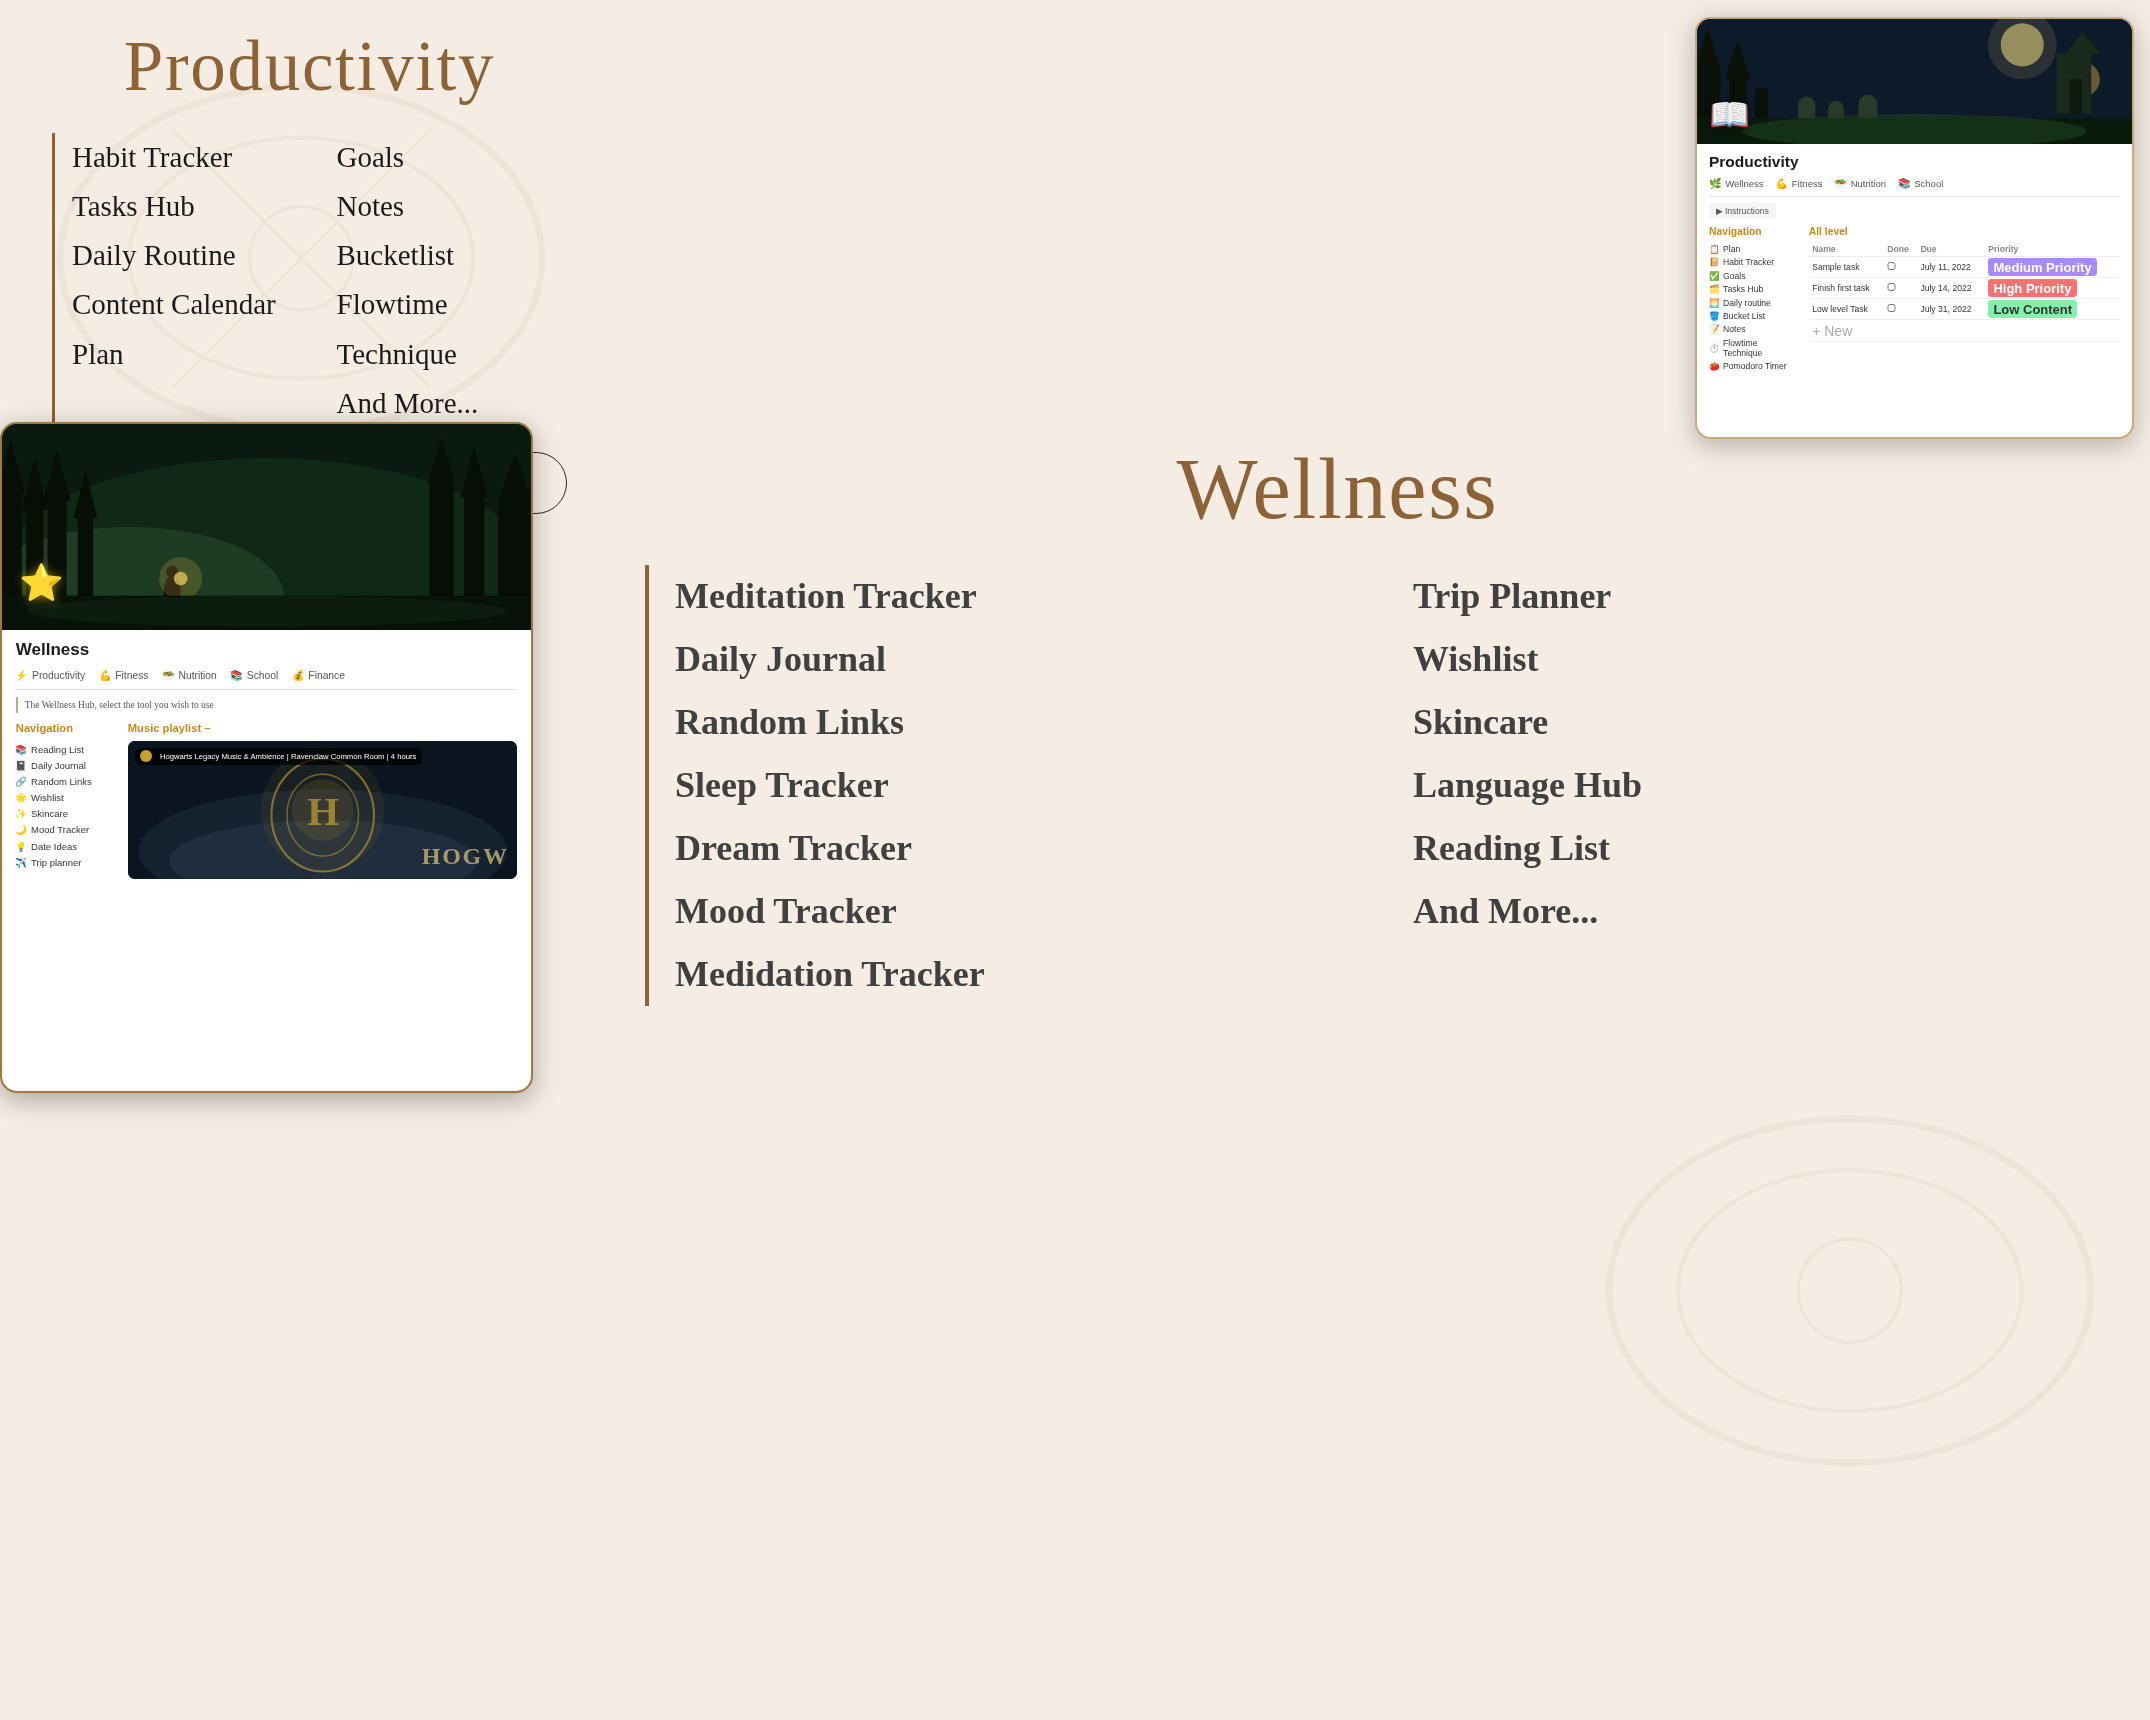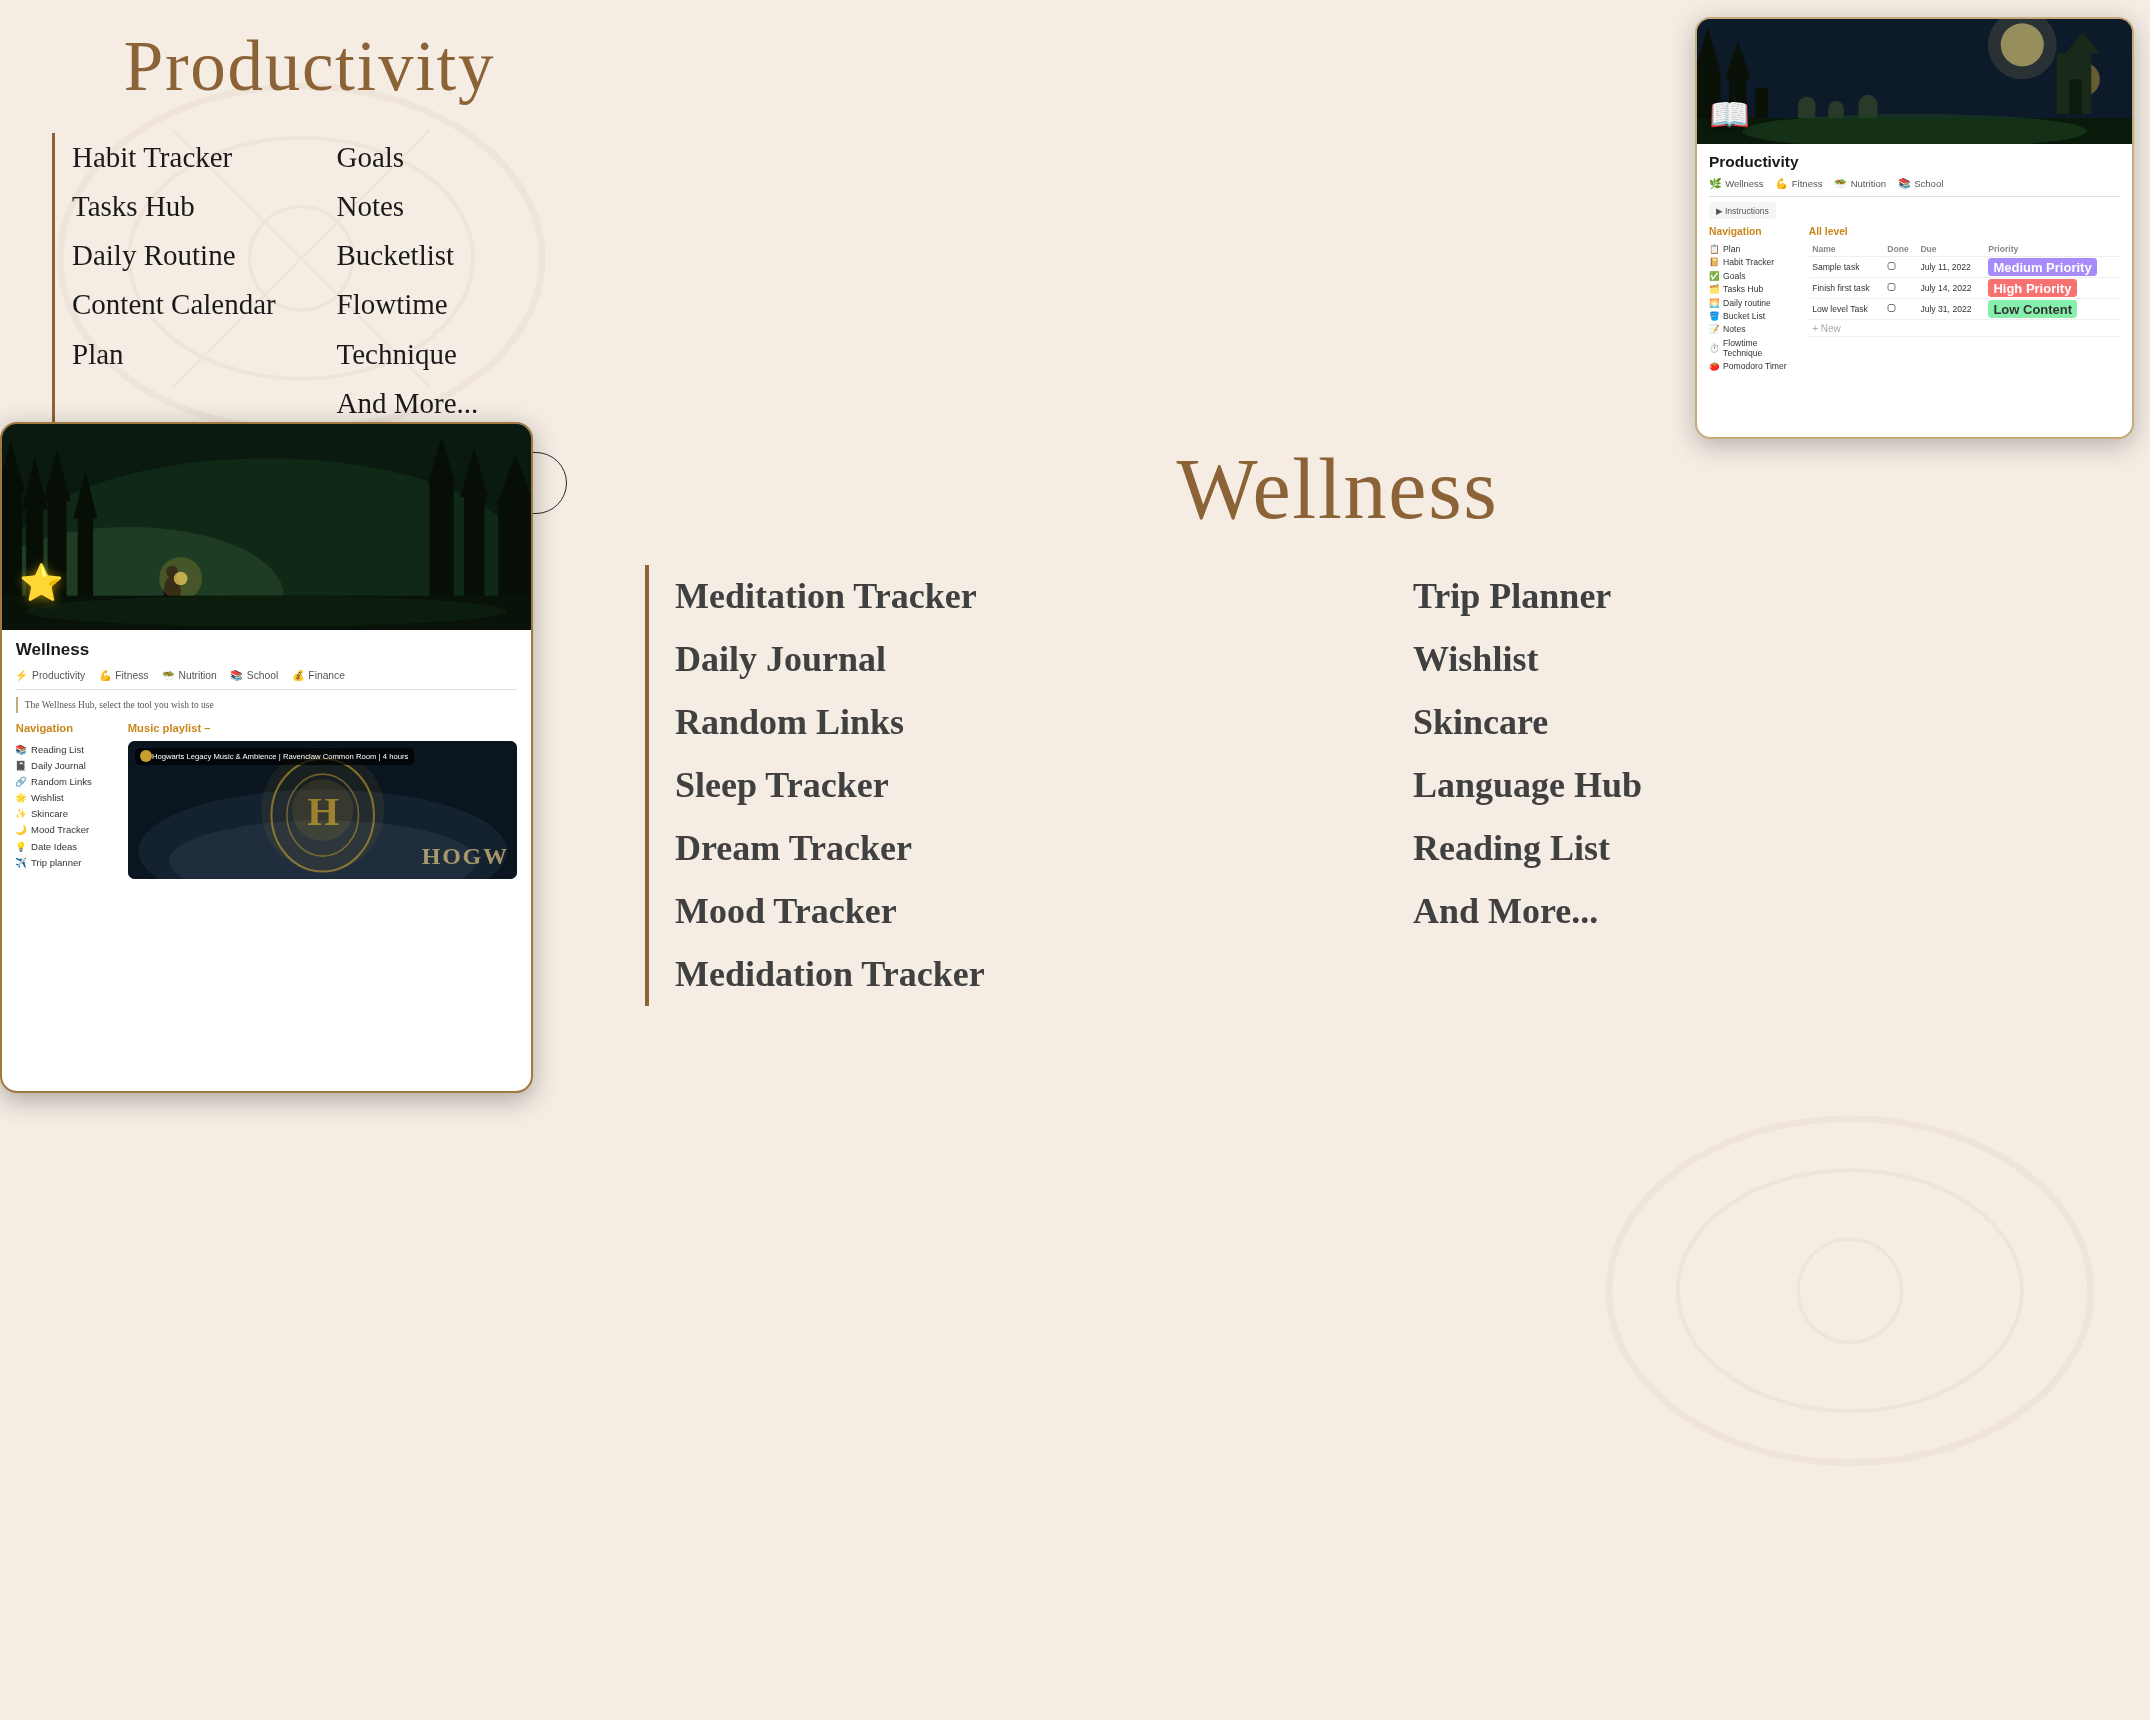--- a/index.html
+++ b/index.html
@@ -384,21 +384,21 @@
       position: absolute;
       top: 6.9px;
       left: 6.9px;
       background: rgba(0,0,0,0.7);
       color: #fff;
       font-size: 8.6px;
       padding: 2.6px 5.2px;
       border-radius: 5px;
       display: flex;
       align-items: center;
-      gap: 0;
+      gap: 8px;
     }
 
     .hogwarts-text {
       font-size: 24px;
       font-weight: 900;
       color: rgba(200,180,120,0.8);
       font-family: Georgia, serif;
       letter-spacing: 1.7px;
     }
 
@@ -612,21 +612,21 @@
                 <td>July 14, 2022</td>
                 <td><span class="badge badge-high">High Priority</span></td>
               </tr>
               <tr>
                 <td>Low level Task</td>
                 <td><input type="checkbox" style="width: 8.6px; height: 8.6px;"></td>
                 <td>July 31, 2022</td>
                 <td><span class="badge badge-low">Low Content</span></td>
               </tr>
               <tr>
-                <td colspan="4" style="color:#aaa;font-size:10px;margin-top:6px;">+ New</td>
+                <td colspan="4" style="color:#aaa;font-size:14px;margin-top:6px;">+ New</td>
               </tr>
             </tbody>
           </table>
         </div>
       </div>
     </div>
   </div>
 
 </div>
 

